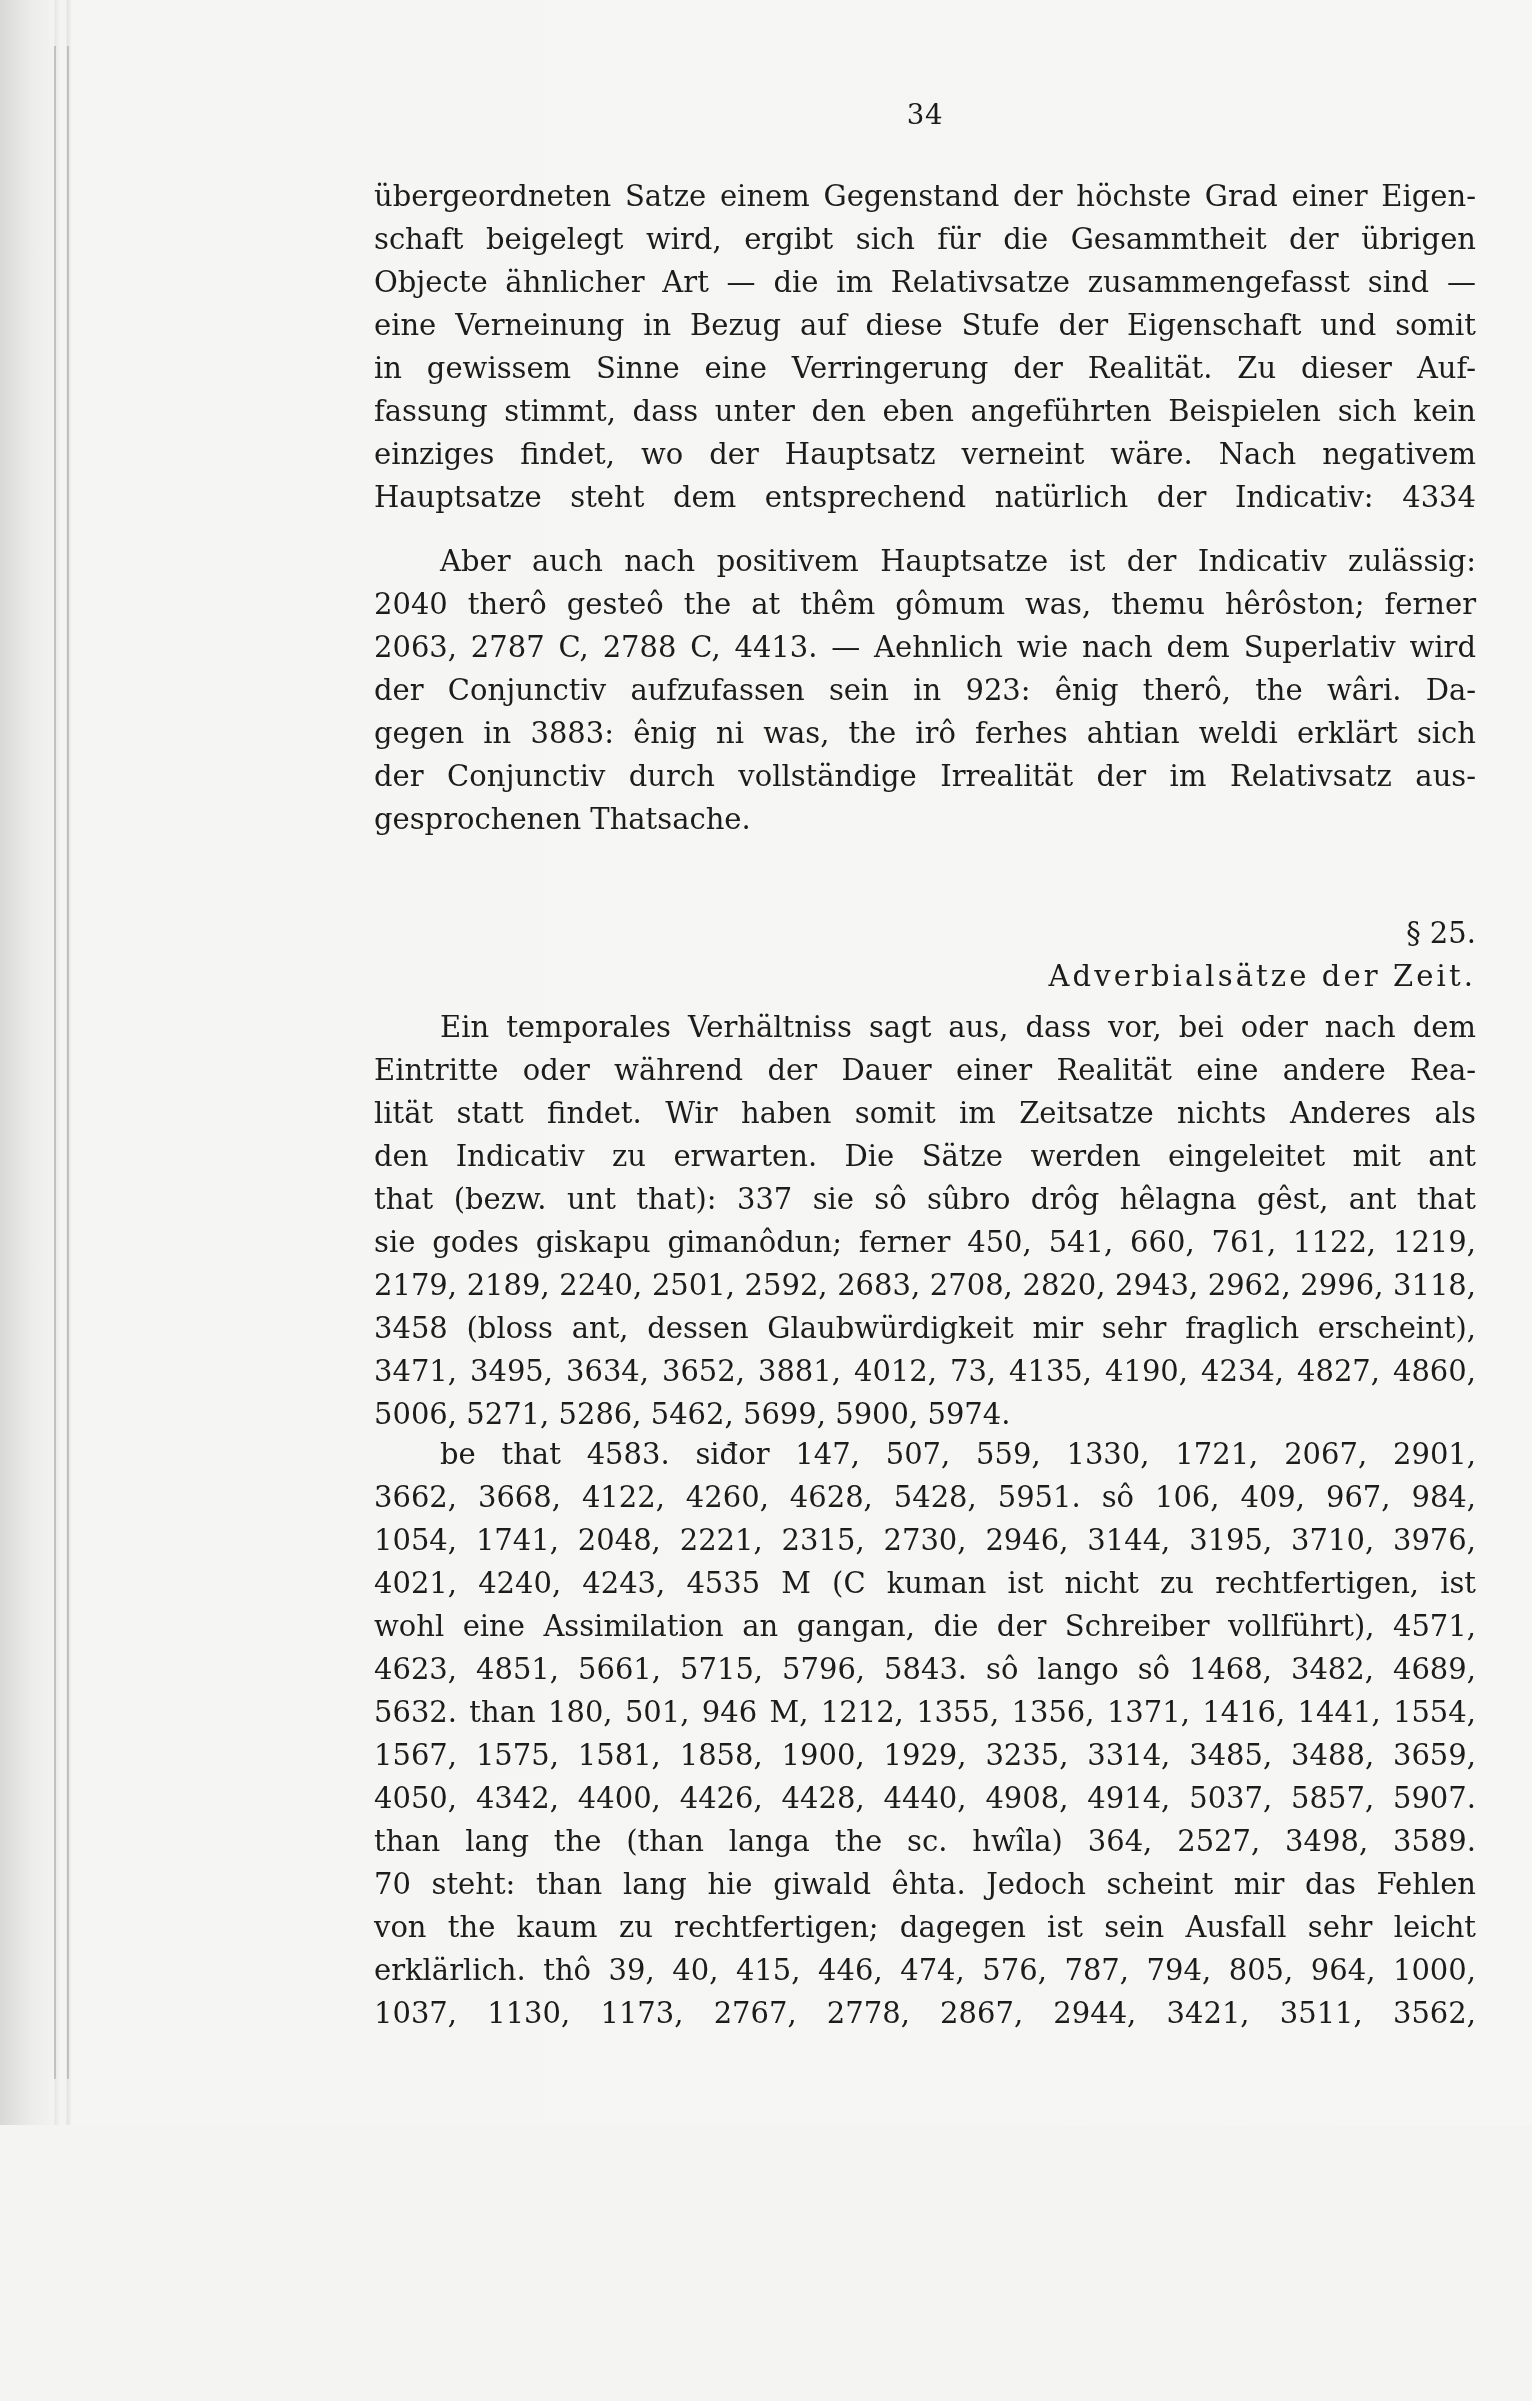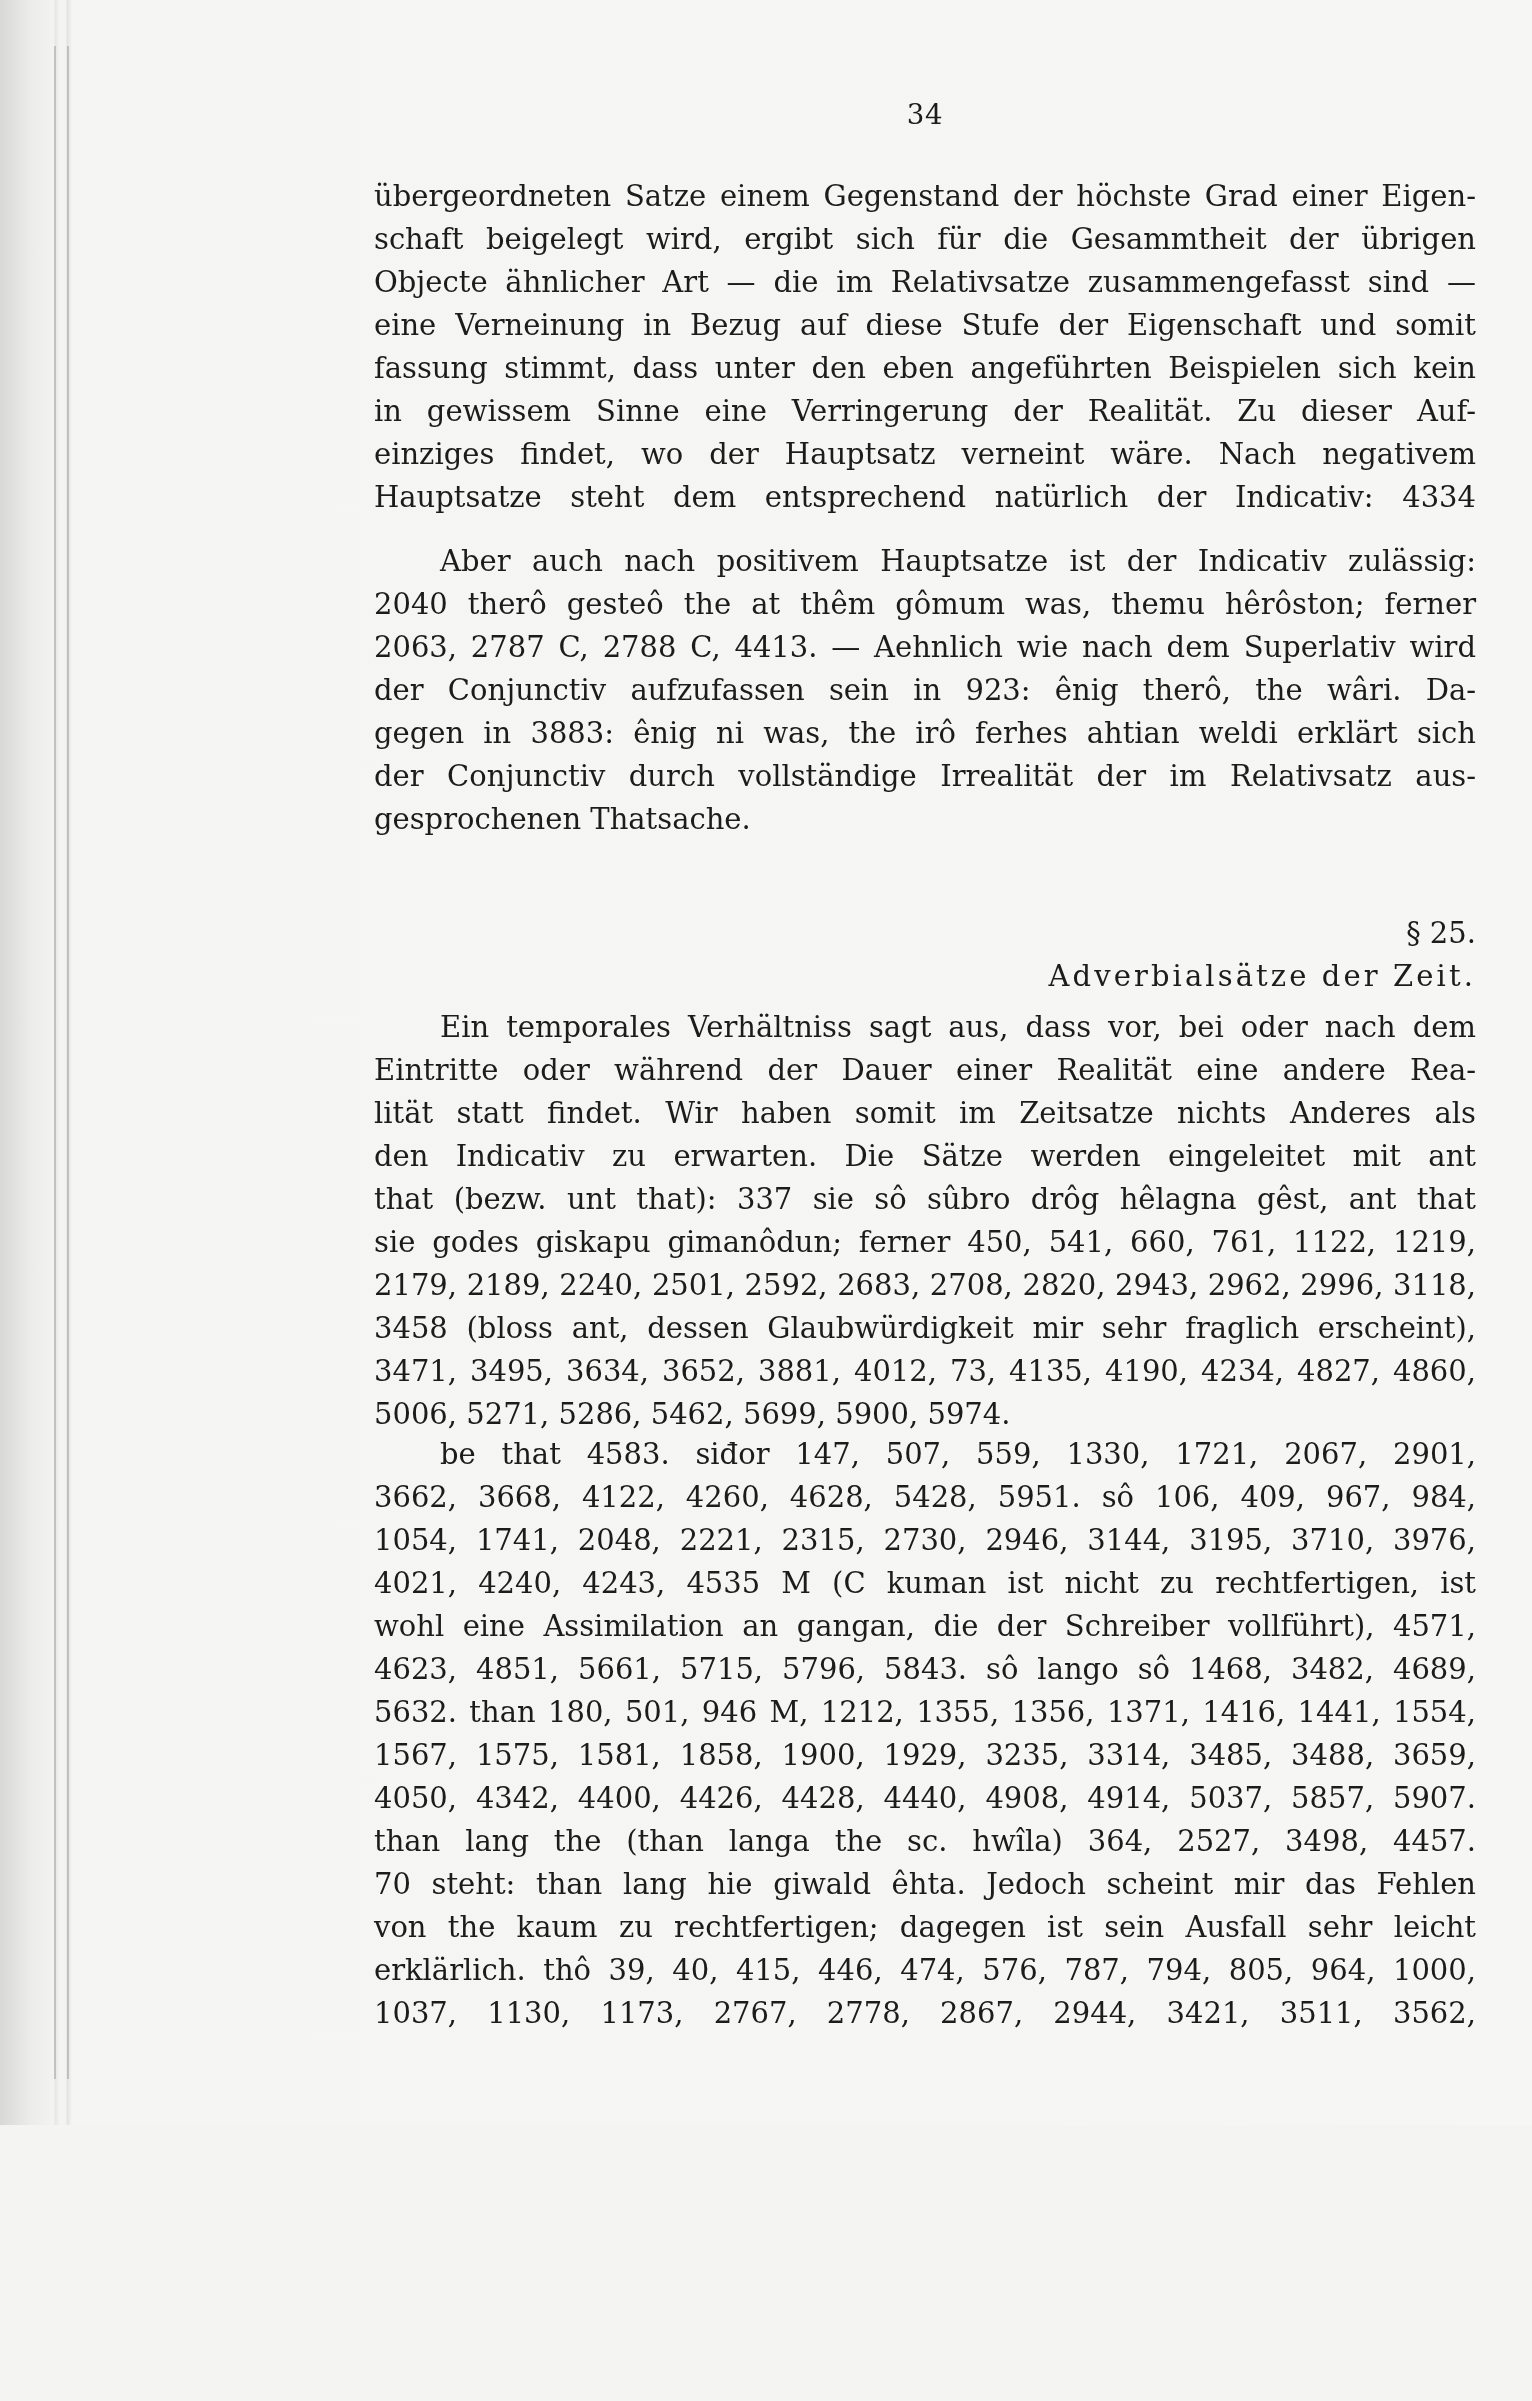--- a/index.html
+++ b/index.html
@@ -83,22 +83,22 @@
   <div class="binding-line" style="left:67px"></div>
 
   <div class="text-block">
     <div class="page-number">34</div>
 
     <div class="para" style="top:175px">
       <span class="line">übergeordneten Satze einem Gegenstand der höchste Grad einer Eigen-</span>
       <span class="line">schaft beigelegt wird, ergibt sich für die Gesammtheit der übrigen</span>
       <span class="line">Objecte ähnlicher Art — die im Relativsatze zusammengefasst sind —</span>
       <span class="line">eine Verneinung in Bezug auf diese Stufe der Eigenschaft und somit</span>
+      <span class="line">in gewissem Sinne eine Verringerung der Realität. Zu dieser Auf-</span>
       <span class="line">fassung stimmt, dass unter den eben angeführten Beispielen sich kein</span>
-      <span class="line">in gewissem Sinne eine Verringerung der Realität. Zu dieser Auf-</span>
       <span class="line">einziges findet, wo der Hauptsatz verneint wäre. Nach negativem</span>
       <span class="line">Hauptsatze steht dem entsprechend natürlich der Indicativ: 4334</span>
     </div>
 
     <div class="para" style="top:540px">
       <span class="line indent">Aber auch nach positivem Hauptsatze ist der Indicativ zulässig:</span>
       <span class="line">2040 therô gesteô the at thêm gômum was, themu hêrôston; ferner</span>
       <span class="line">2063, 2787 C, 2788 C, 4413. — Aehnlich wie nach dem Superlativ wird</span>
       <span class="line">der Conjunctiv aufzufassen sein in 923: ênig therô, the wâri. Da-</span>
       <span class="line">gegen in 3883: ênig ni was, the irô ferhes ahtian weldi erklärt sich</span>
@@ -125,21 +125,21 @@
     <div class="para" style="top:1433px">
       <span class="line indent">be that 4583. siđor 147, 507, 559, 1330, 1721, 2067, 2901,</span>
       <span class="line">3662, 3668, 4122, 4260, 4628, 5428, 5951. sô 106, 409, 967, 984,</span>
       <span class="line">1054, 1741, 2048, 2221, 2315, 2730, 2946, 3144, 3195, 3710, 3976,</span>
       <span class="line">4021, 4240, 4243, 4535 M (C kuman ist nicht zu rechtfertigen, ist</span>
       <span class="line">wohl eine Assimilation an gangan, die der Schreiber vollführt), 4571,</span>
       <span class="line">4623, 4851, 5661, 5715, 5796, 5843. sô lango sô 1468, 3482, 4689,</span>
       <span class="line">5632. than 180, 501, 946 M, 1212, 1355, 1356, 1371, 1416, 1441, 1554,</span>
       <span class="line">1567, 1575, 1581, 1858, 1900, 1929, 3235, 3314, 3485, 3488, 3659,</span>
       <span class="line">4050, 4342, 4400, 4426, 4428, 4440, 4908, 4914, 5037, 5857, 5907.</span>
-      <span class="line">than lang the (than langa the sc. hwîla) 364, 2527, 3498, 4457.</span>
+      <span class="line">than lang the (than langa the sc. hwîla) 364, 2527, 3498, 3589.</span>
       <span class="line">70 steht: than lang hie giwald êhta. Jedoch scheint mir das Fehlen</span>
       <span class="line">von the kaum zu rechtfertigen; dagegen ist sein Ausfall sehr leicht</span>
       <span class="line">erklärlich. thô 39, 40, 415, 446, 474, 576, 787, 794, 805, 964, 1000,</span>
       <span class="line">1037, 1130, 1173, 2767, 2778, 2867, 2944, 3421, 3511, 3562,</span>
     </div>
   </div>
 </div>
 
 
 </body></html>

